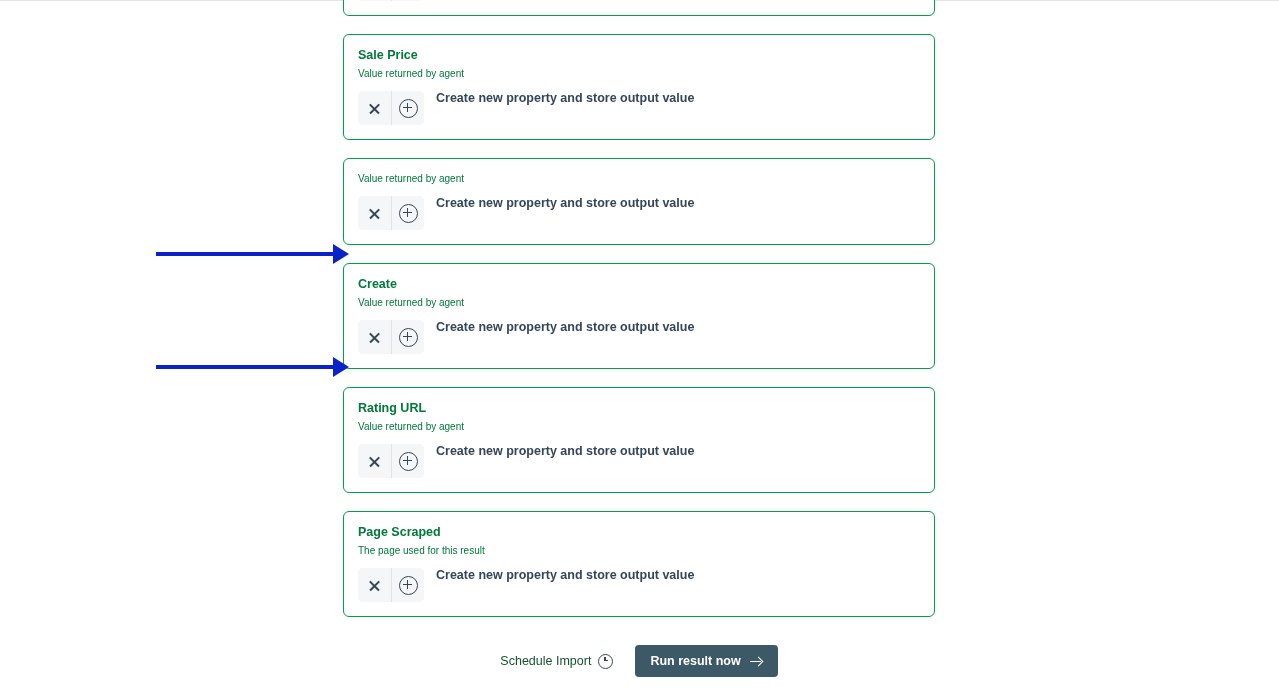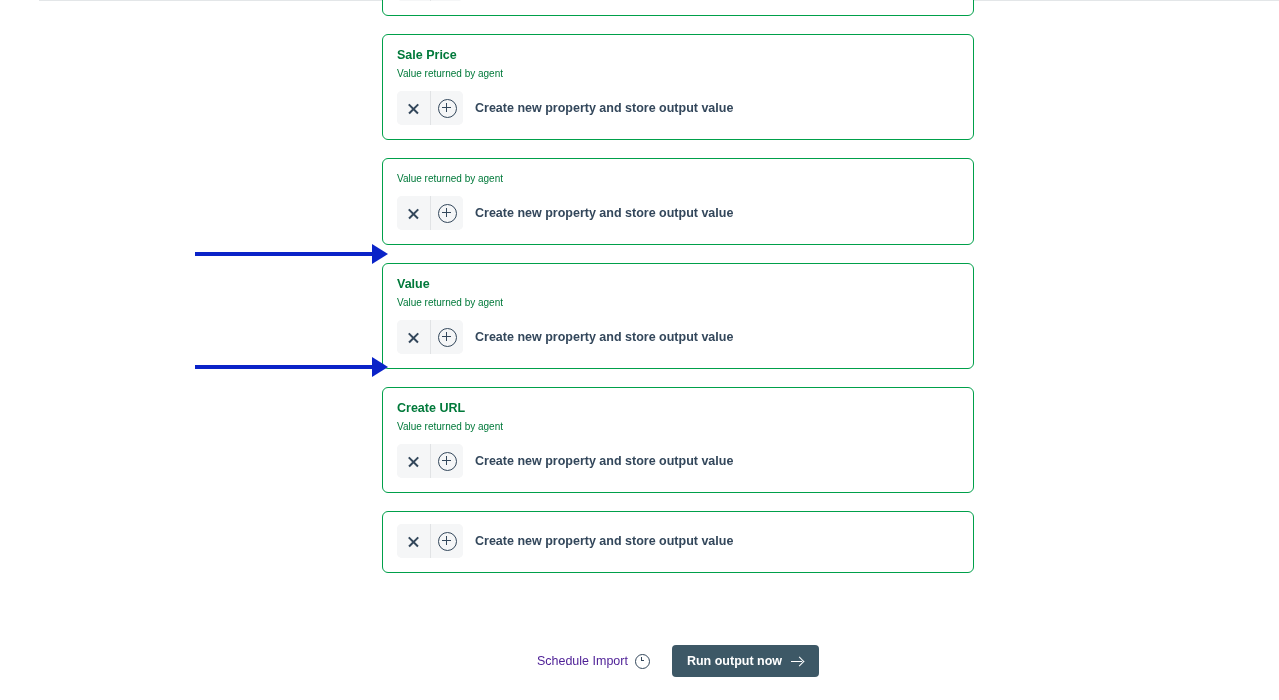--- a/index.html
+++ b/index.html
@@ -9,21 +9,20 @@
     width: 1279px;
     height: 700px;
     overflow: hidden;
     font-family: "Liberation Sans", sans-serif;
   }
   #page {
     position: relative;
     width: 1048px;
     height: 700px;
     background: #ffffff;
-    margin-left: 39px;
   }
   .top-rule {
     position: absolute;
     top: 0;
     left: 0;
     width: 1279px;
     height: 1px;
     background: #e3e6e8;
   }
   .cards-col {
@@ -48,21 +47,21 @@
     margin: 0 0 3px 0;
   }
   .card-sub {
     font-size: 10px;
     color: #00793a;
     line-height: 15px;
     margin: 0 0 10px 0;
   }
   .row {
     display: flex;
-    align-items: center;
+    align-items: flex-start;
   }
   .btn-group {
     display: flex;
     align-items: center;
     background: #f5f6f7;
     border-radius: 5px;
     overflow: hidden;
   }
   .icon-btn {
     width: 33px;
@@ -129,21 +128,21 @@
     display: flex;
     align-items: center;
     justify-content: center;
     gap: 22px;
   }
   .schedule {
     display: flex;
     align-items: center;
     gap: 7px;
     font-size: 12.5px;
-    color: #4c1d95;
+    color: #14532d;
     cursor: pointer;
   }
   .clock {
     width: 13px;
     height: 13px;
     border: 1.3px solid #33475b;
     border-radius: 50%;
     position: relative;
     display: inline-block;
   }
@@ -258,52 +257,54 @@
           </button>
           <button class="icon-btn">
             <span class="plus-glyph"></span>
           </button>
         </div>
         <span class="row-label">Create new property and store output value</span>
       </div>
     </div>
 
     <div class="card">
-      <div class="card-title">Value</div>
+      <div class="card-title">Create</div>
       <div class="card-sub">Value returned by agent</div>
       <div class="row">
         <div class="btn-group">
           <button class="icon-btn">
             <span class="x-glyph"></span>
           </button>
           <button class="icon-btn">
             <span class="plus-glyph"></span>
           </button>
         </div>
         <span class="row-label">Create new property and store output value</span>
       </div>
     </div>
 
     <div class="card">
-      <div class="card-title">Create URL</div>
+      <div class="card-title">Rating URL</div>
       <div class="card-sub">Value returned by agent</div>
       <div class="row">
         <div class="btn-group">
           <button class="icon-btn">
             <span class="x-glyph"></span>
           </button>
           <button class="icon-btn">
             <span class="plus-glyph"></span>
           </button>
         </div>
         <span class="row-label">Create new property and store output value</span>
       </div>
     </div>
 
     <div class="card">
+      <div class="card-title">Page Scraped</div>
+      <div class="card-sub">The page used for this result</div>
       <div class="row">
         <div class="btn-group">
           <button class="icon-btn">
             <span class="x-glyph"></span>
           </button>
           <button class="icon-btn">
             <span class="plus-glyph"></span>
           </button>
         </div>
         <span class="row-label">Create new property and store output value</span>
@@ -311,21 +312,21 @@
     </div>
 
   </div>
 
   <div class="footer">
     <div class="schedule">
       <span>Schedule Import</span>
       <span class="clock"></span>
     </div>
     <button class="run-btn">
-      <span>Run output now</span>
+      <span>Run result now</span>
       <span class="arrow-r"></span>
     </button>
   </div>
 
   <div class="annot" style="left:156px; top:252px; width:180px;"></div>
   <div class="annot-head" style="left:333px; top:244px;"></div>
 
   <div class="annot" style="left:156px; top:365px; width:180px;"></div>
   <div class="annot-head" style="left:333px; top:357px;"></div>
 

